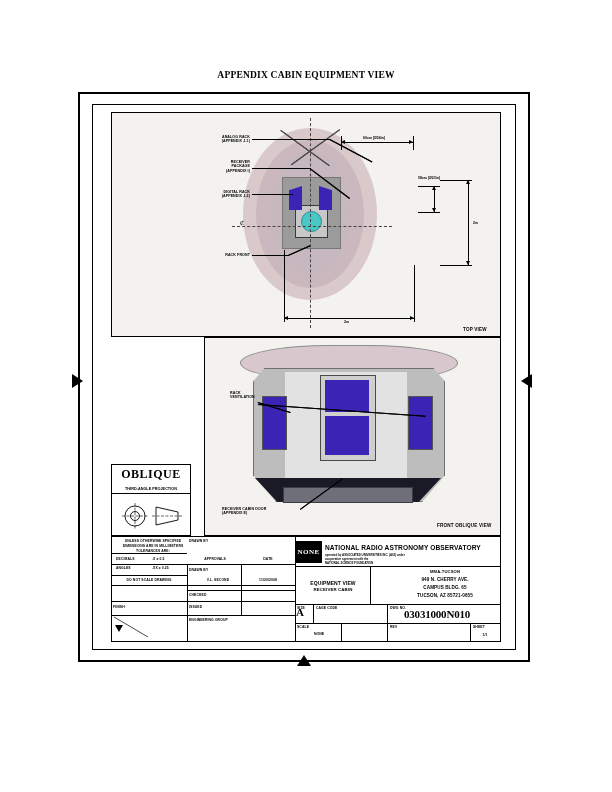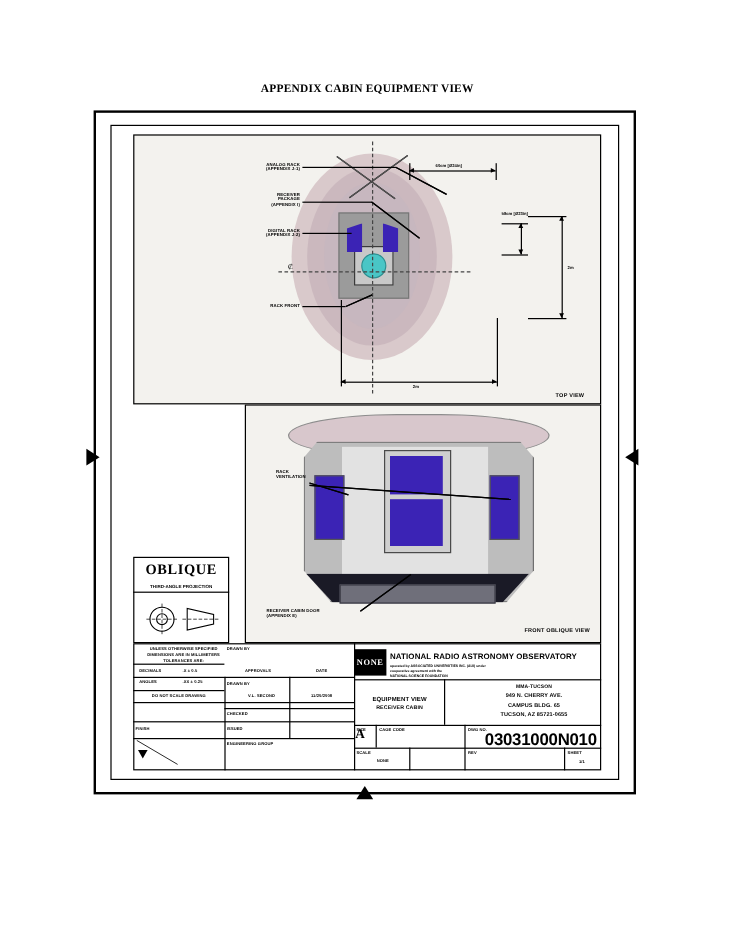--- a/index.html
+++ b/index.html
@@ -333,23 +333,23 @@
   .nrao-logo span {
     color: #fff;
     font-size: 7px;
     font-weight: bold;
     letter-spacing: 0.5px;
     font-family: "Liberation Serif", serif;
   }
   .drawing-number {
     position: absolute;
     left: 392px; top: 608px;
-    font-size: 14px;
-    font-weight: bold;
-    font-family: Liberation Sans, sans-serif;
+    font-size: 11px;
+    font-weight: bold;
+    font-family: Liberation Serif, serif;
     letter-spacing: -0.2px;
     padding-left: 12px;
   }
   .size-letter {
     position: absolute;
     left: 296px; top: 606px;
     font-size: 11px;
     font-weight: bold;
     font-family: "Liberation Serif", serif;
   }

